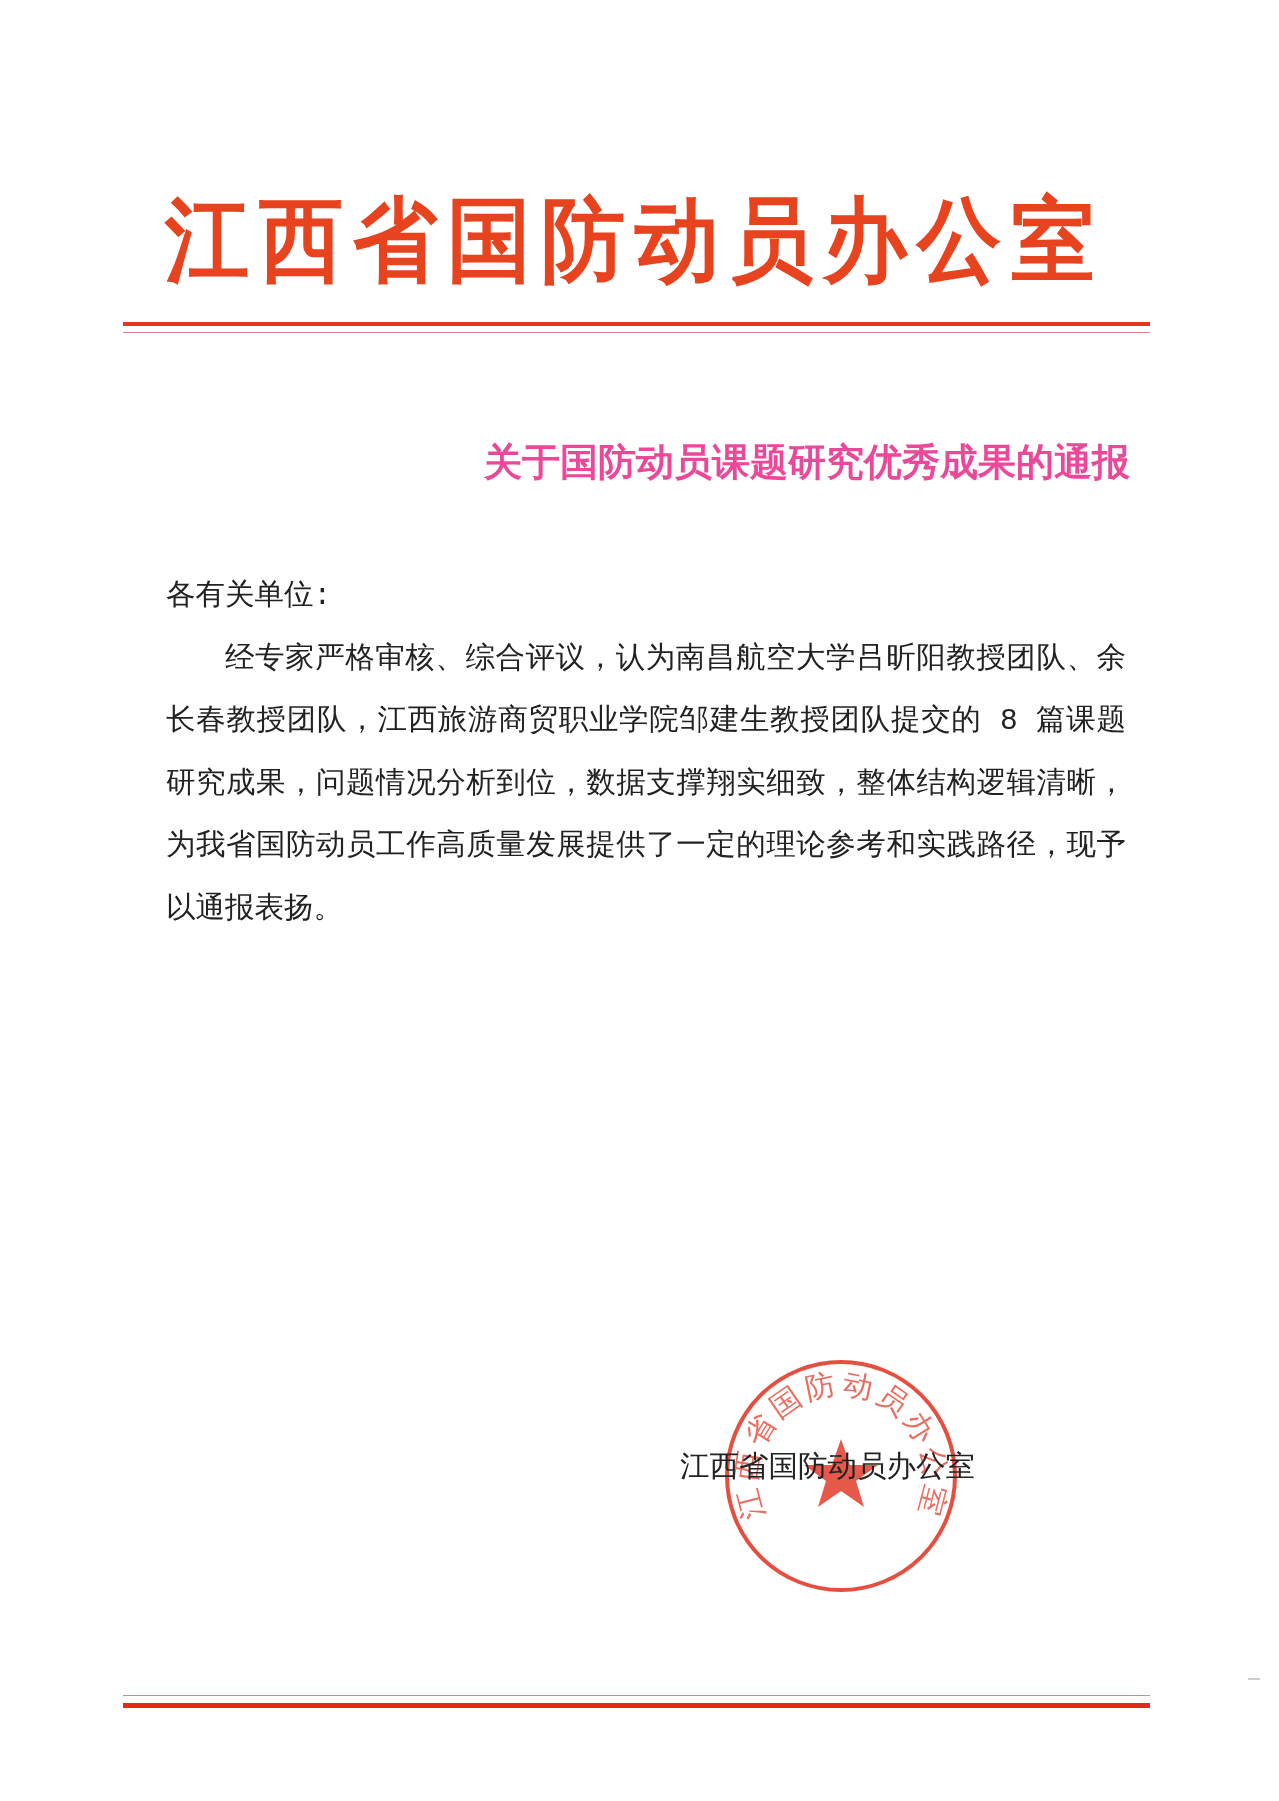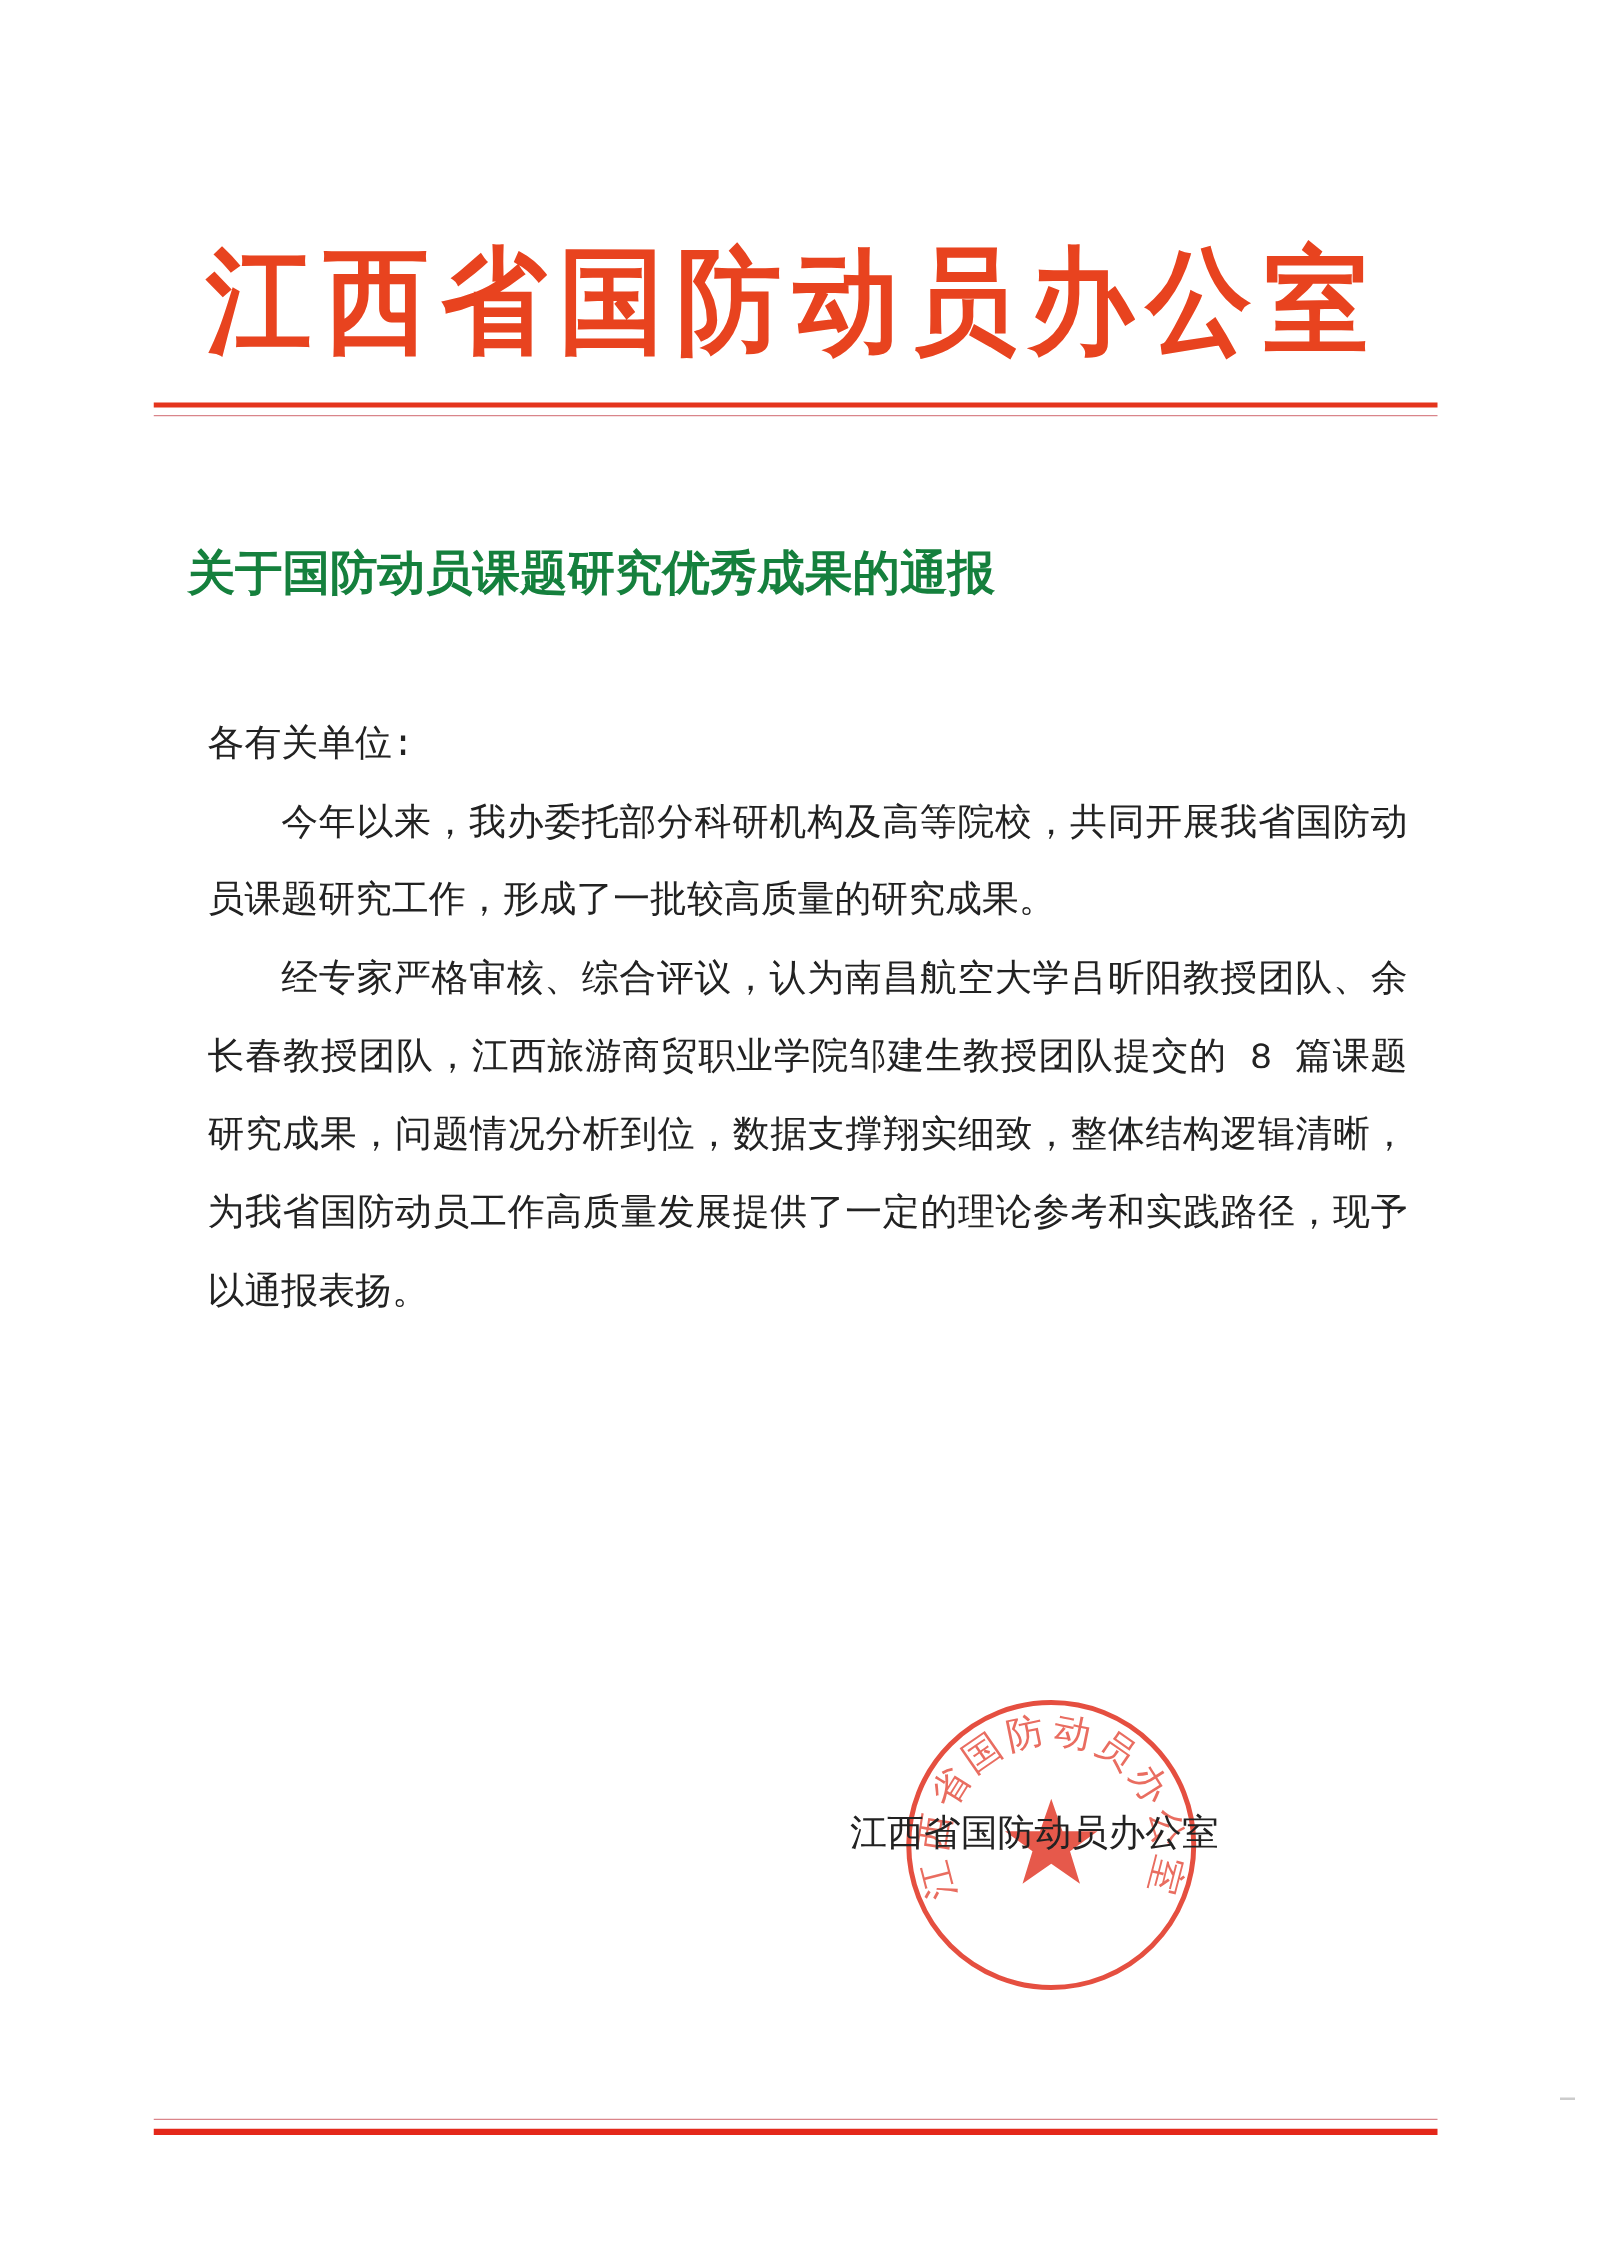--- a/index.html
+++ b/index.html
@@ -53,26 +53,26 @@
       width: 1027px;
       height: 1px;
       background: #d9858a;
     }
     
     .doc-title {
       position: absolute;
       left: 150px;
       top: 432px;
       width: 980px;
-      text-align: left;
-      font-family: Liberation Mono, monospace;
+      text-align: right;
+      font-family: Liberation Serif, serif;
       font-weight: bold;
       font-size: 38px;
       line-height: 60px;
-      color: #15803d;
+      color: #ec4899;
       letter-spacing: 0px;
     }
     
     .body-text {
       position: absolute;
       left: 166px;
       top: 565px;
       width: 960px;
       font-family: Liberation Mono, monospace;
       font-size: 29.5px;
@@ -142,21 +142,20 @@
 <div class="page">
 
   <div class="masthead">江西省国防动员办公室</div>
   <div class="rule-top-thick"></div>
   <div class="rule-top-thin"></div>
 
   <div class="doc-title">关于国防动员课题研究优秀成果的通报</div>
 
   <div class="body-text">
     <p class="salutation">各有关单位:</p>
-    <p class="para">今年以来，我办委托部分科研机构及高等院校，共同开展我省国防动员课题研究工作，形成了一批较高质量的研究成果。</p>
     <p class="para">经专家严格审核、综合评议，认为南昌航空大学吕昕阳教授团队、余长春教授团队，江西旅游商贸职业学院邹建生教授团队提交的 8 篇课题研究成果，问题情况分析到位，数据支撑翔实细致，整体结构逻辑清晰，为我省国防动员工作高质量发展提供了一定的理论参考和实践路径，现予以通报表扬。</p>
   </div>
 
   <div class="seal">
     <svg width="238" height="238" viewBox="0 0 238 238" xmlns="http://www.w3.org/2000/svg">
       <defs>
         <path id="sealArc" d="M 40 150 A 84 84 0 1 1 198 150"></path>
       </defs>
       <circle cx="119" cy="119" r="114" fill="none" stroke="#e0301e" stroke-width="4" opacity="0.85"></circle>
       <text font-family="DejaVu Sans, sans-serif" font-size="30" fill="#e0301e" opacity="0.7" letter-spacing="4">

